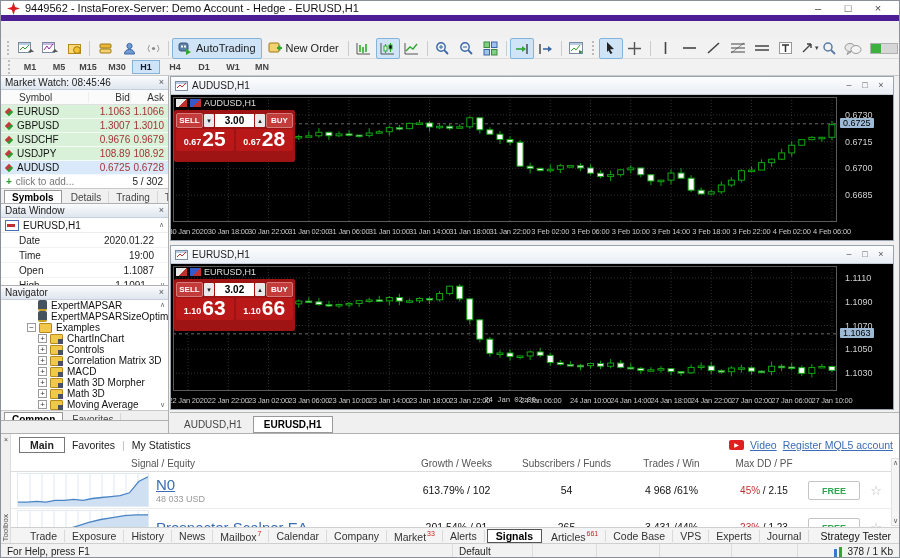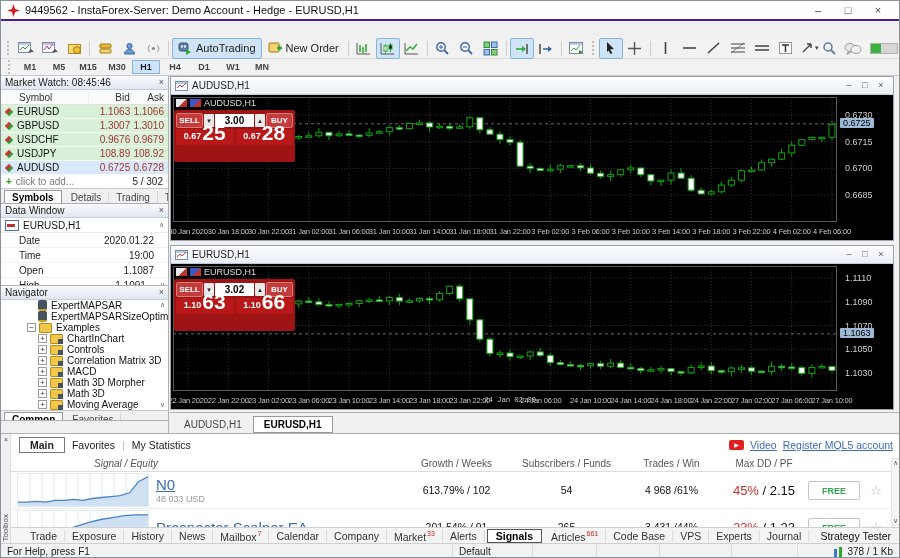--- a/index.html
+++ b/index.html
@@ -1,20 +1,20 @@
 <!DOCTYPE html>
 <html><head>
 <meta charset="utf-8">
 <style>
   html,body{margin:0;padding:0;background:#666;}
   #app{position:relative;width:900px;height:558px;background:#f0f0f0;font-family:"Liberation Sans",sans-serif;
        border:1px solid #8a9099;box-sizing:border-box;overflow:hidden;}
   
   .titlebar{position:absolute;top:0;left:0;width:100%;height:20px;background:#fff;display:flex;align-items:center;
-            padding:0 6px;box-sizing:border-box;font-size:11px;color:#111;border-bottom:2px solid #4c1d95;}
+            padding:0 6px;box-sizing:border-box;font-size:11px;color:#111;border-bottom:6px solid #4c1d95;}
   .logo{width:13px;height:13px;margin-right:5px;flex:none;}
   .wincontrols{margin-left:auto;display:flex;}
   .wc{width:30px;text-align:center;color:#444;font-size:11px;line-height:18px;}
   
   .menubar{position:absolute;top:20px;left:0;width:100%;height:17px;background:#f2f2f2;display:flex;align-items:center;font-size:11px;color:#222;}
   .menuitem{padding:0 10px;}
   
   .toolbar{position:absolute;top:37px;left:0;width:100%;height:21px;background:#f2f2f2;border-bottom:1px solid #dcdcdc;
            display:flex;align-items:center;padding:0 3px;box-sizing:border-box;}
   .tbtn{width:22px;height:19px;display:flex;align-items:center;justify-content:center;border:1px solid transparent;border-radius:2px;flex:none;}
@@ -88,53 +88,53 @@
   .tax-lbl{position:absolute;top:1px;transform:translateX(-50%);white-space:nowrap;letter-spacing:-0.2px;}
   .cw-overlay{position:absolute;left:5px;top:3px;display:flex;gap:3px;align-items:center;font-size:9px;color:#ddd;}
   .chip1{width:11px;height:8px;background:linear-gradient(135deg,#e8e8e8 55%,#c03030 45%);flex:none;}
   .chip2{width:11px;height:8px;background:linear-gradient(135deg,#3858c8 55%,#c03030 45%);flex:none;}
   .oneclick{position:absolute;left:3px;top:15px;width:121px;height:52px;background:#9e1414;border-radius:2px;padding:2px;box-sizing:border-box;}
   .oc-row1{display:flex;height:16px;gap:1px;align-items:center;}
   .oc-sell,.oc-buy{width:27px;height:15px;background:#c43b3b;border:1px solid #d87a7a;color:#fff;font-size:8px;font-weight:bold;
                    text-align:center;line-height:13px;border-radius:2px;box-sizing:border-box;padding:0;}
   .oc-spin{width:10px;height:13px;background:#e9e9e9;color:#222;font-size:7px;text-align:center;line-height:13px;border-radius:1px;flex:none;}
   .oc-vol{flex:1;height:13px;background:#fff;color:#000;font-size:10px;font-weight:bold;text-align:center;line-height:13px;}
-  .oc-row2{display:flex;gap:2px;height:16px;margin-top:1px;}
+  .oc-row2{display:flex;gap:2px;height:22px;margin-top:1px;}
   .oc-price{flex:1;background:#b81818;border-radius:2px;color:#fff;display:flex;align-items:flex-end;justify-content:center;padding-bottom:2px;}
   .oc-price small{font-size:9px;font-weight:bold;line-height:14px;margin-right:1px;}
   .oc-price b{font-size:21px;line-height:20px;font-weight:bold;}
   .charttabs{position:absolute;top:336px;left:0;width:731px;height:21px;border-top:1px solid #b6b6b6;background:#f0f0f0;
              display:flex;align-items:flex-end;padding-left:3px;box-sizing:border-box;}
   .ctab{font-size:10px;color:#444;padding:2px 10px;border:1px solid transparent;}
   .ctab.sel{background:#fff;border-color:#999;font-weight:bold;color:#000;}
   
   .toolbox{position:absolute;top:432px;left:0;width:900px;height:110px;background:#fff;border-top:1px solid #b0b0b0;box-sizing:border-box;}
   .tb-strip{position:absolute;left:0;top:0;width:10px;height:110px;background:#f0f0f0;border-right:1px solid #dcdcdc;box-sizing:border-box;}
   .tb-close{position:absolute;left:1px;top:2px;width:8px;height:8px;font-size:7px;line-height:8px;text-align:center;color:#444;}
   .tb-vlabel{position:absolute;left:0;bottom:2px;writing-mode:vertical-rl;transform:rotate(180deg);font-size:8px;color:#555;}
   .sig{position:absolute;left:10px;top:0;right:0;height:93px;overflow:hidden;background:#fff;}
   .sig-tabs{height:22px;display:flex;align-items:center;padding:0 8px;gap:7px;font-size:10.5px;color:#222;}
   .sig-tab.sel{border:1px solid #777;background:#fff;padding:1px 10px;font-weight:bold;}
   .sig-sep{color:#bbb;}
   .sig-links{margin-left:auto;display:flex;align-items:center;gap:6px;}
   .yt{width:15px;height:10px;background:#e02020;border-radius:2px;color:#fff;font-size:6px;text-align:center;line-height:10px;flex:none;}
   .sig-link{color:#3a6db5;text-decoration:underline;font-size:10.5px;}
   .sig-head{height:15px;display:flex;align-items:center;font-size:10px;color:#555;border-bottom:1px solid #ddd;}
-  .hc1{width:388px;padding-left:83px;box-sizing:border-box;font-style:italic;}
+  .hc1{width:388px;padding-left:120px;box-sizing:border-box;}
   .hc2{width:115px;text-align:center;} .hc3{width:105px;text-align:center;}
   .hc4{width:105px;text-align:center;} .hc5{width:80px;text-align:center;}
   .sig-row{height:36px;display:flex;align-items:center;border-bottom:1px solid #ececec;}
   .sparkwrap{width:132px;height:34px;margin-left:6px;border:1px solid #e2eaf4;flex:none;box-sizing:border-box;}
   .namecell{width:250px;padding-left:7px;box-sizing:border-box;}
   .signame{color:#3a6db5;text-decoration:underline;font-size:15px;}
   .sigequity{color:#999;font-size:9px;margin-top:1px;}
   .vc2{width:115px;text-align:center;font-size:10.5px;color:#111;}
   .vc3{width:105px;text-align:center;font-size:10.5px;color:#111;}
   .vc4{width:105px;text-align:center;font-size:10.5px;color:#111;}
-  .vc5{width:80px;text-align:center;font-size:13px;color:#111;}
+  .vc5{width:80px;text-align:center;font-size:10px;color:#111;}
   .redpct{color:#c03030;}
   .pricecell{width:60px;display:flex;justify-content:center;}
   .freebtn{width:52px;height:19px;border:1px solid #c4c4c4;border-radius:2px;color:#2fa84f;font-size:9px;font-weight:bold;
            text-align:center;line-height:18px;background:#fff;box-sizing:border-box;}
   .star{width:24px;text-align:center;color:#b8b8b8;font-size:13px;}
   .sig-scroll{position:absolute;right:1px;top:24px;bottom:1px;width:9px;background:#f5f5f5;border:1px solid #e2e2e2;
               font-size:7px;color:#555;text-align:center;box-sizing:border-box;}
   .sig-scroll .up{position:absolute;top:0;left:0;right:0;}
   .sig-scroll .dn{position:absolute;bottom:0;left:0;right:0;}
   .tb-tabs{position:absolute;left:10px;right:0;top:93px;height:17px;background:#f4f4f4;border-top:1px solid #cfcfcf;

